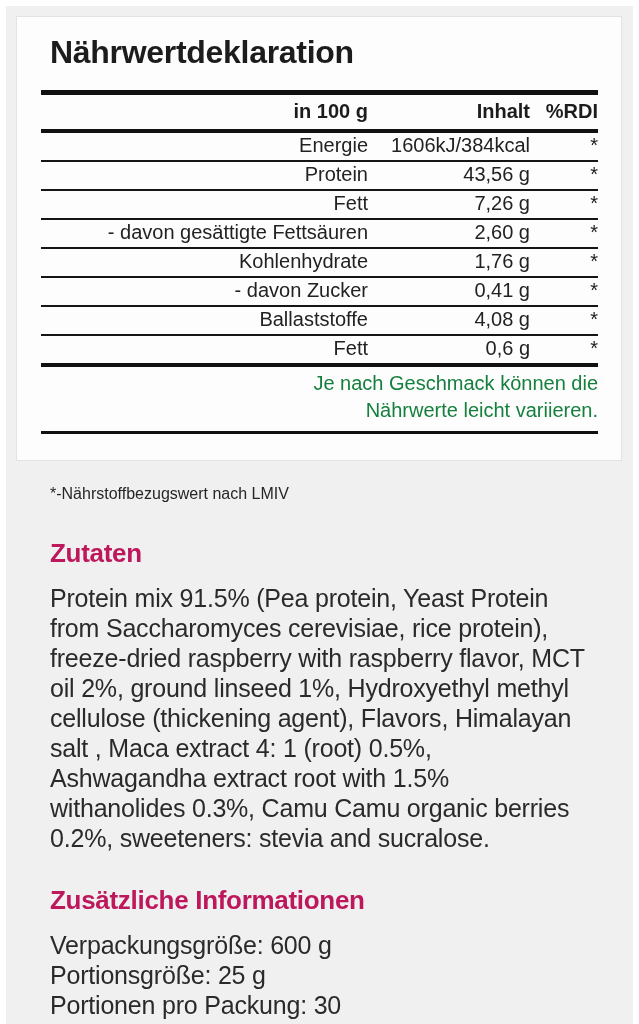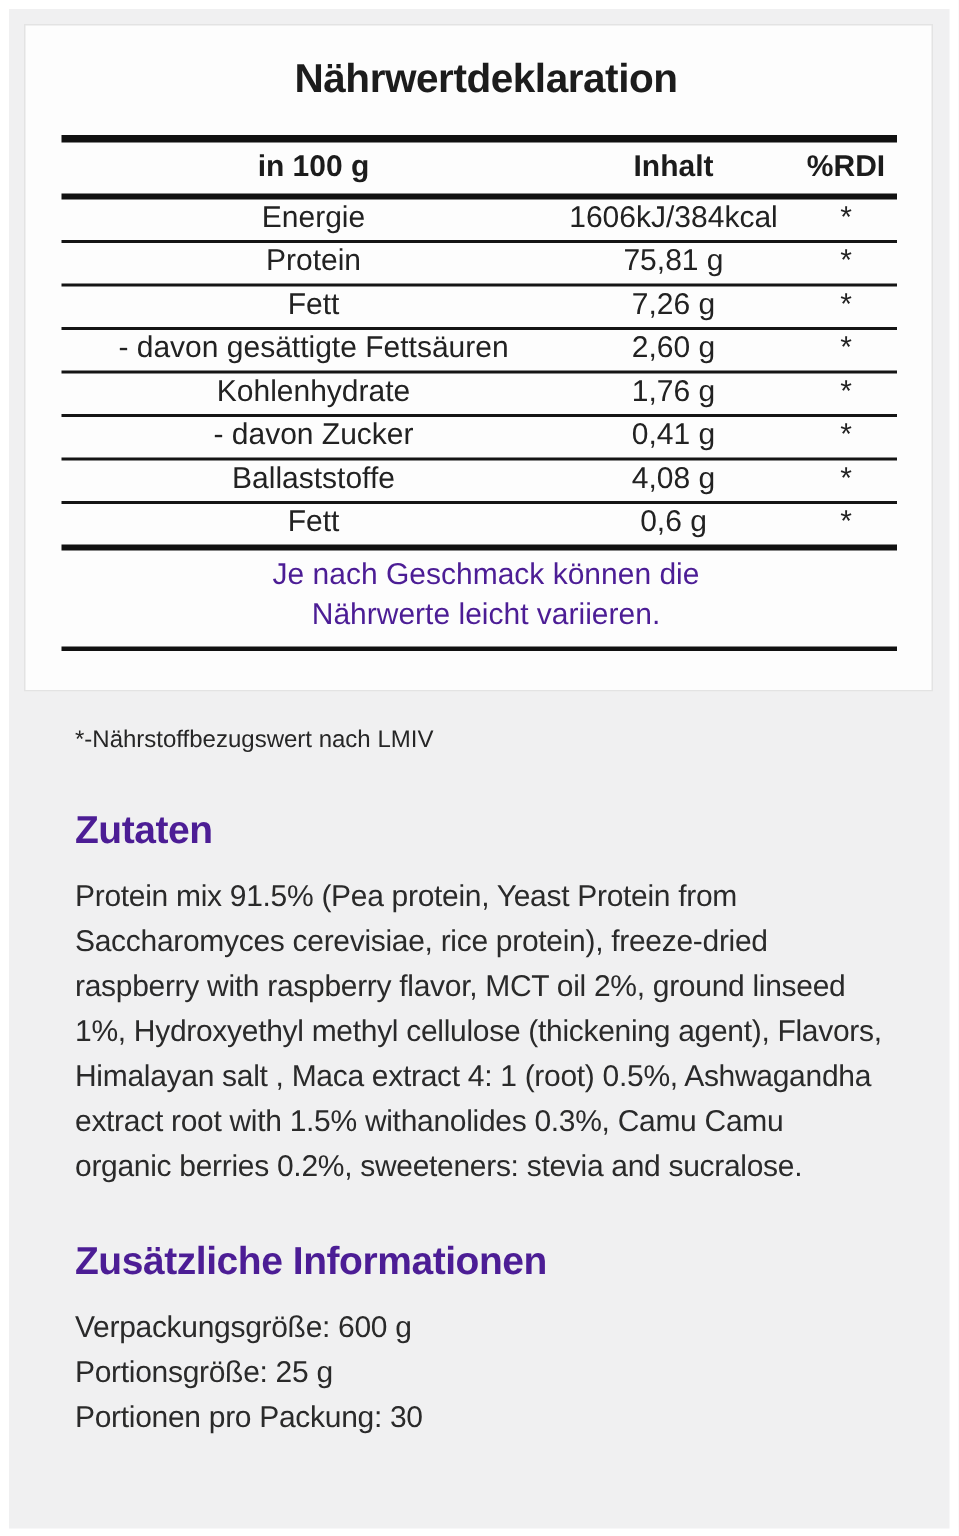--- a/index.html
+++ b/index.html
@@ -22,36 +22,35 @@
     min-height: 1013px;
     box-sizing: border-box;
     padding: 10px 11px 20px 10px;
   }
   .card {
     background: #fdfdfd;
     border: 1px solid #e3e3e3;
     padding: 20px 23px 26px 24px;
   }
   .card-title {
-    font-size: 27px;
+    font-size: 32px;
     line-height: 31px;
     font-weight: 700;
     letter-spacing: -0.3px;
     color: #1c1c1c;
     margin: 0 0 22px 9px;
-    text-align: center;
   }
   table.nutrition-table {
     border-collapse: collapse;
     table-layout: fixed;
     width: 100%;
     border-top: 5px solid #111111;
   }
   .nutrition-table th, .nutrition-table td {
-    text-align: center;
+    text-align: right;
     vertical-align: top;
     font-size: 20px;
   }
   .nutrition-table thead th {
     font-weight: 700;
     line-height: 24px;
     padding: 4px 0 6px 9px;
     border-bottom: 4px solid #111111;
     color: #1c1c1c;
   }
@@ -64,38 +63,38 @@
     border-bottom: 2px solid #151515;
     color: #222222;
   }
   .nutrition-table tbody td.amount,
   .nutrition-table tbody td.rdi { padding-left: 0; }
   .nutrition-table tbody tr:last-child td { border-bottom: 4px solid #111111; }
   .nutrition-table tfoot td {
     line-height: 27px;
     padding: 3px 0 7px 9px;
     border-bottom: 3px solid #111111;
-    color: #4c1d95;
+    color: #15803d;
   }
   .ref-note {
     font-size: 16px;
     line-height: 24px;
     color: #262626;
     margin: 21px 34px 0 34px;
   }
   .section-heading {
     font-size: 26px;
     line-height: 30px;
     font-weight: 700;
     letter-spacing: -0.3px;
-    color: #4c1d95;
+    color: #be185d;
     margin: 32px 34px 0 34px;
   }
   .body-text {
-    font-size: 20px;
+    font-size: 25px;
     line-height: 30px;
     letter-spacing: -0.2px;
     color: #2a2a2a;
     margin: 15px 34px 0 34px;
     max-width: 548px;
   }
   .info-lines span { display: block; }
 </style>
 </head>
 <body>
@@ -115,21 +114,21 @@
           </tr>
         </thead>
         <tbody id="nutrition-rows">
             <tr>
               <td class="label">Energie</td>
               <td class="amount">1606kJ/384kcal</td>
               <td class="rdi">*</td>
             </tr>
             <tr>
               <td class="label">Protein</td>
-              <td class="amount">75,81 g</td>
+              <td class="amount">43,56 g</td>
               <td class="rdi">*</td>
             </tr>
             <tr>
               <td class="label">Fett</td>
               <td class="amount">7,26 g</td>
               <td class="rdi">*</td>
             </tr>
             <tr>
               <td class="label">- davon gesättigte Fettsäuren</td>
               <td class="amount">2,60 g</td>

